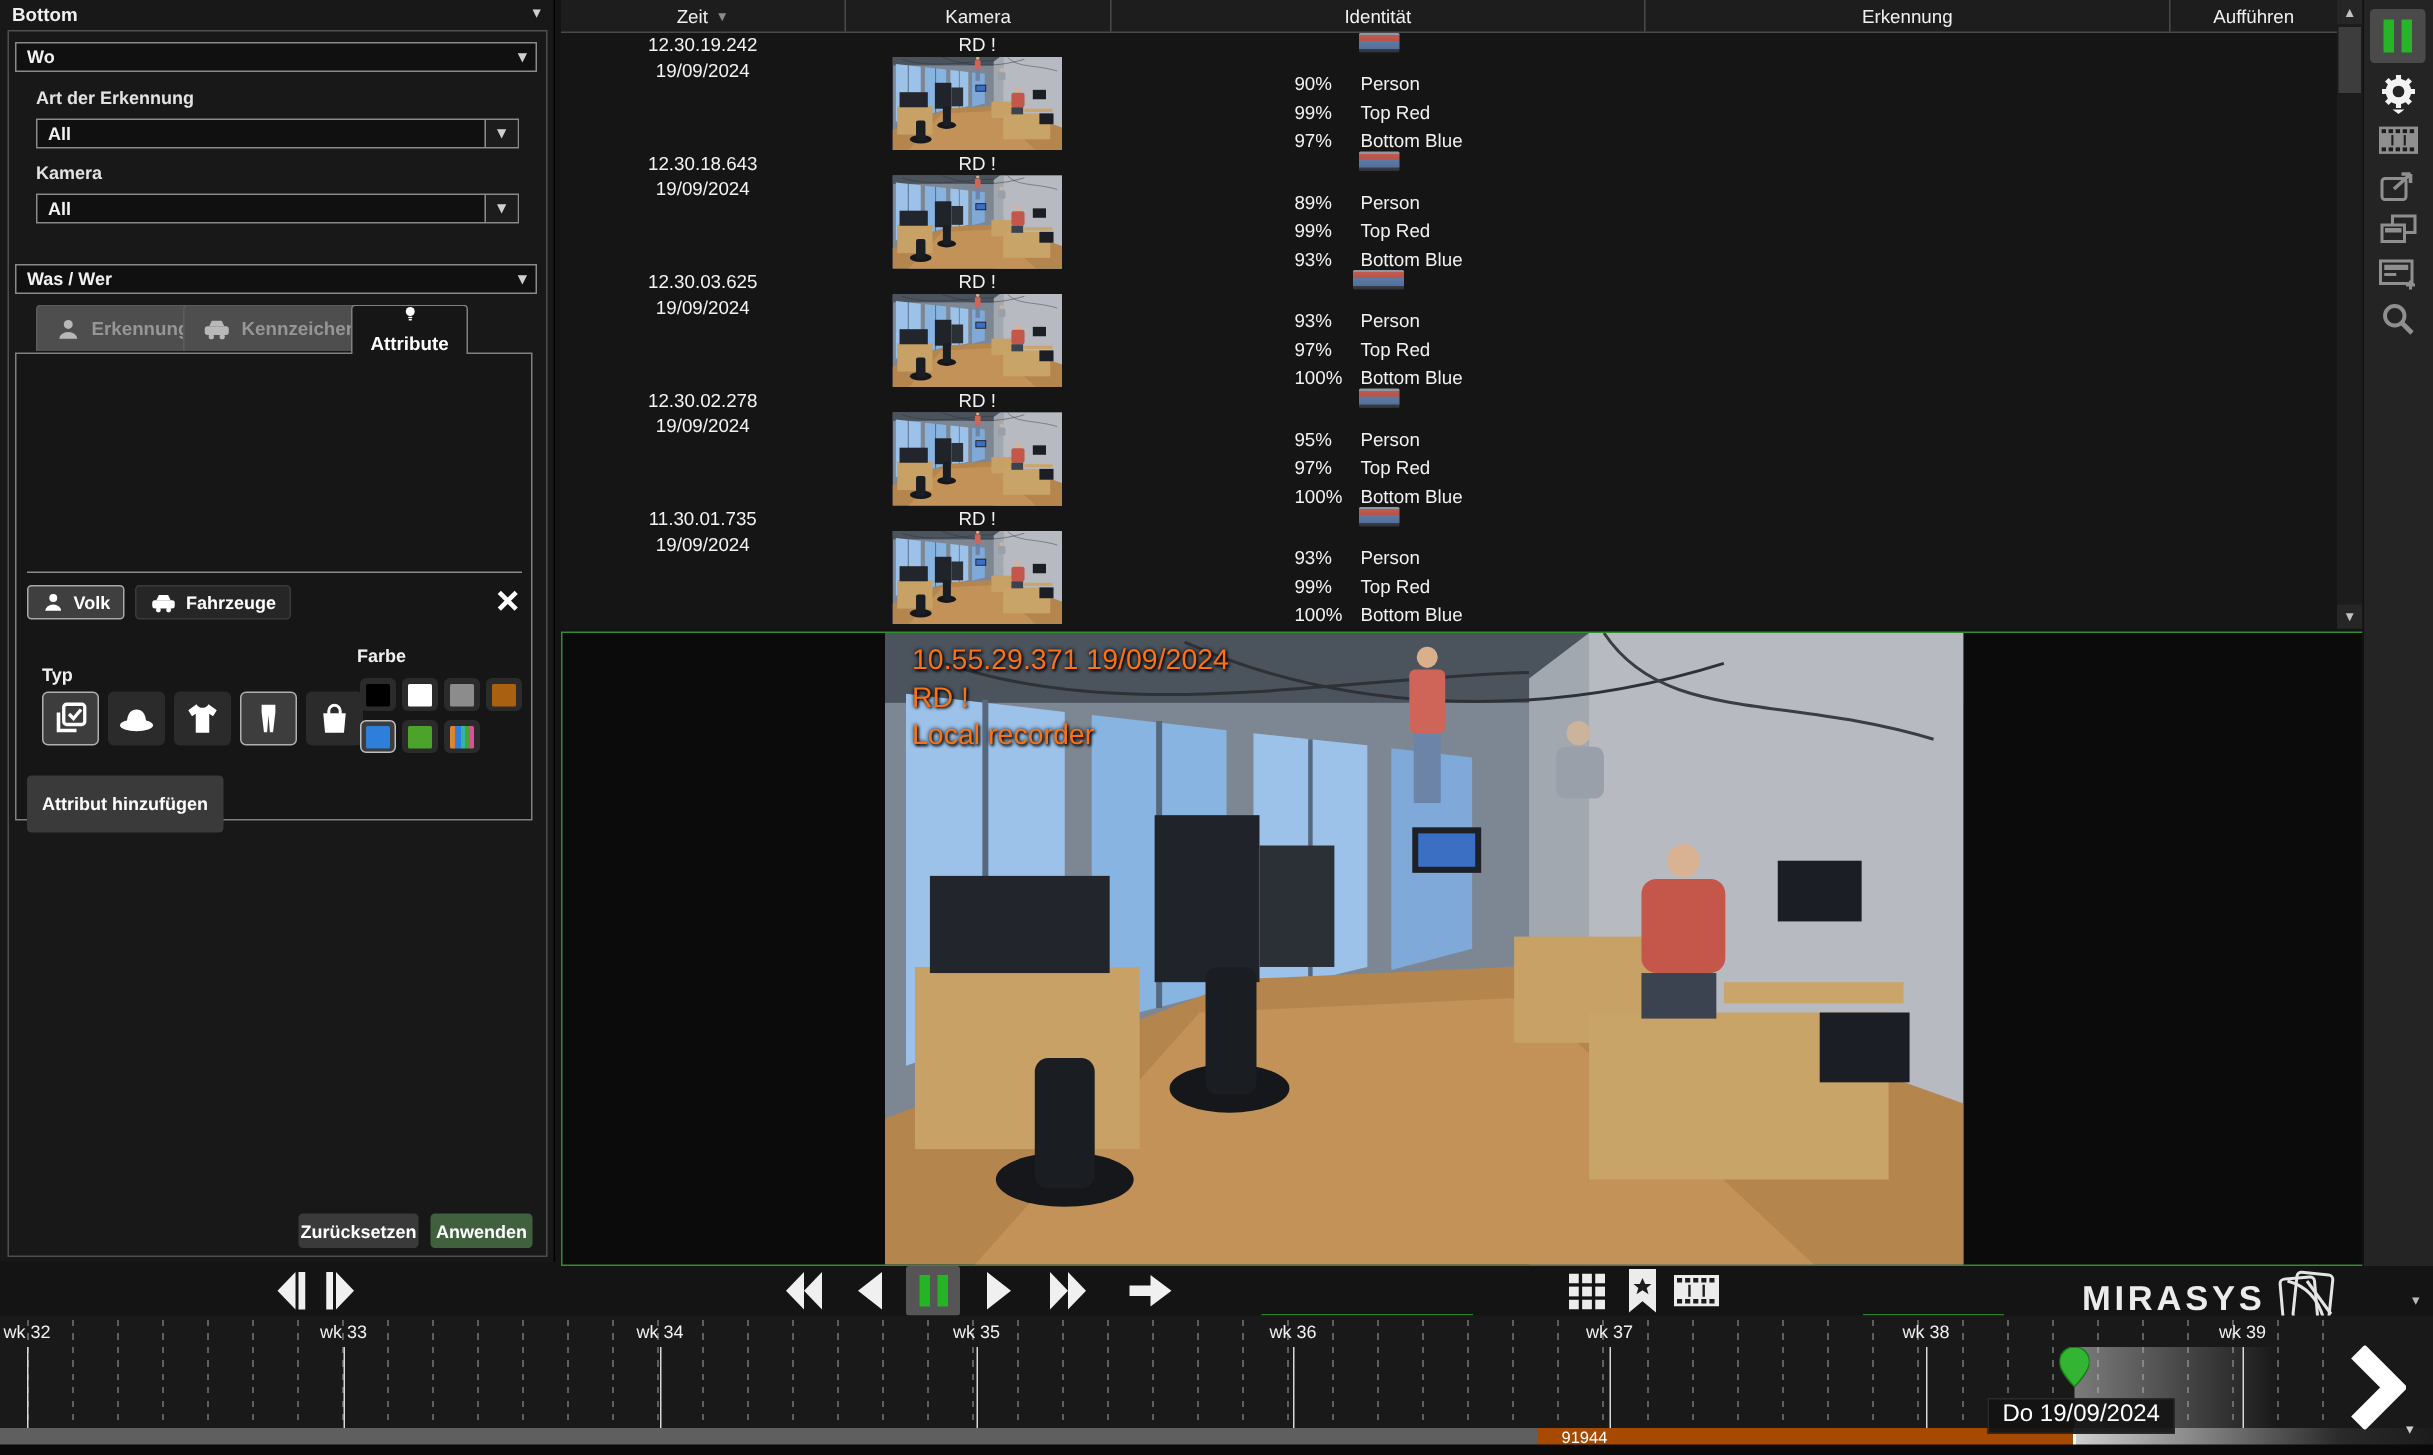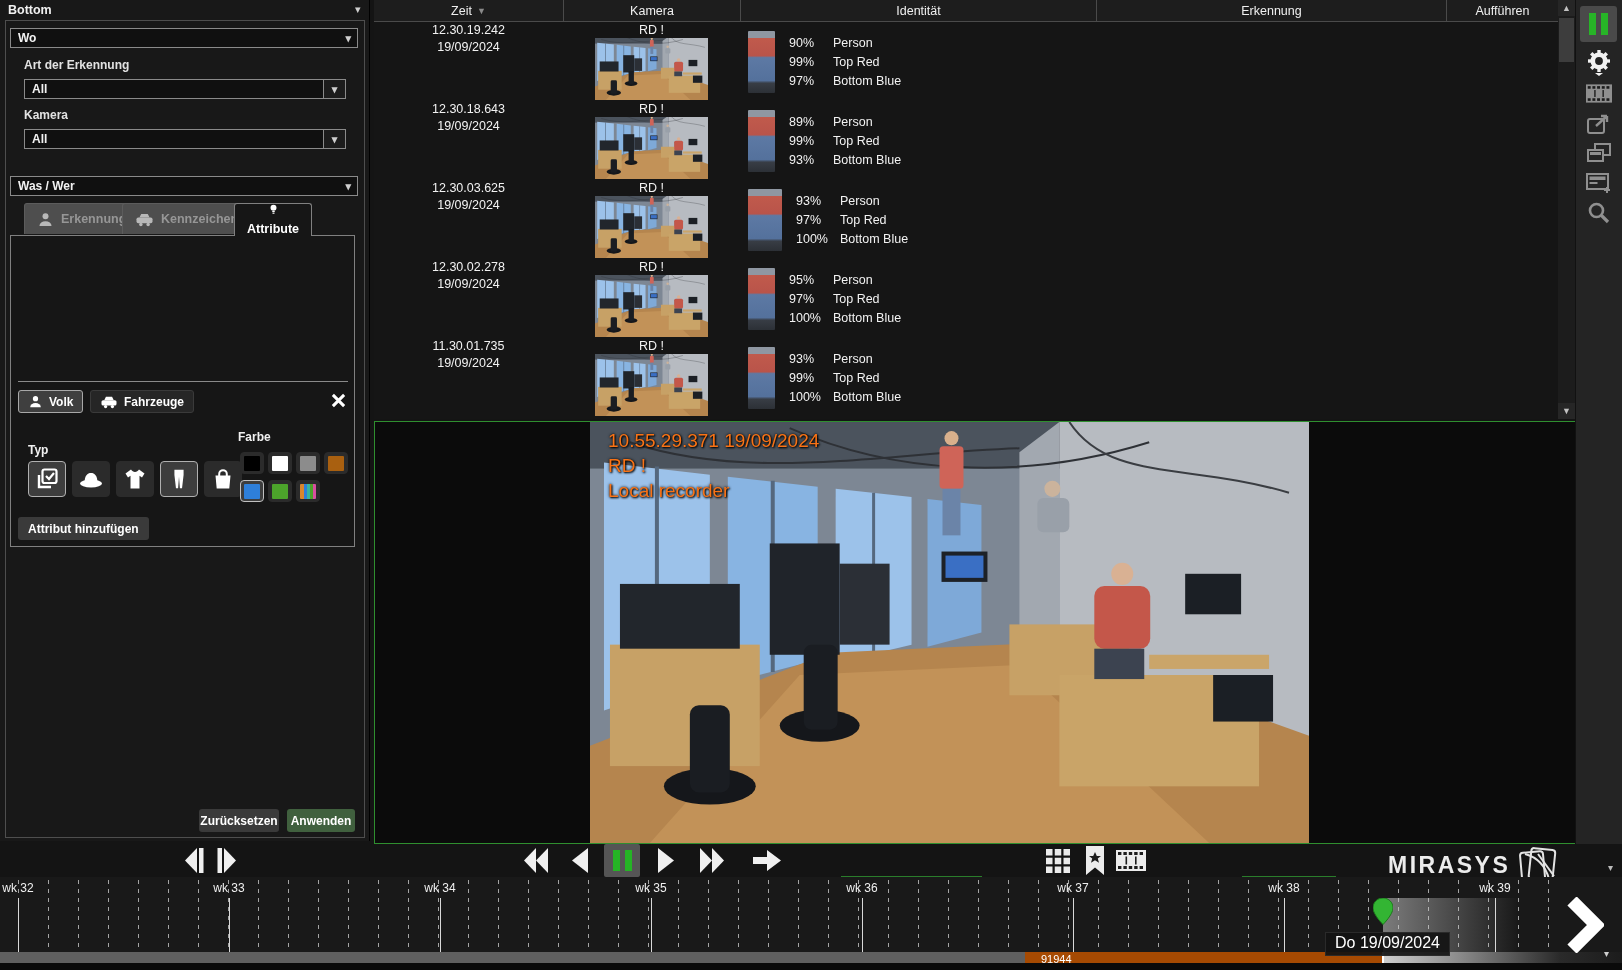--- a/index.html
+++ b/index.html
@@ -50,37 +50,37 @@
 
   .swatch-btn { position:absolute; width:24px; height:22px; background:#2b2b2b; border:1px solid #2b2b2b;
     border-radius:4px; display:flex; align-items:center; justify-content:center; }
   .swatch-btn.sel { border:1px solid #c0c0c0; background:#3d3d3d; }
   .swatch { width:16px; height:15px; border-radius:1px; }
   .swatch.multi { background:linear-gradient(90deg,#d9862e 0 22%,#2e7fd9 22% 44%,#35b5a0 44% 62%,#4ca32b 62% 82%,#d94f9e 82% 100%); }
 
   #grp-divider { left:18px; top:381px; width:330px; height:1px; background:#8a8a8a; z-index:3; }
   #close-x { left:328px; top:390px; width:20px; height:20px; z-index:3; display:flex; align-items:center; justify-content:center; }
 
-  #add-attr-btn { left:18px; top:517px; height:23px; padding:0 10px; background:#3a3a3a; border-radius:3px;
+  #add-attr-btn { left:18px; top:517px; height:38px; padding:0 10px; background:#3a3a3a; border-radius:3px;
     font-size:12px; font-weight:bold; color:#fff; display:flex; align-items:center; z-index:3; }
 
   .panel-btn { position:absolute; top:809px; height:23px; border-radius:3px; font-size:12px; font-weight:bold;
     color:#fff; display:flex; align-items:center; justify-content:center; }
   #btn-reset { left:199px; width:80px; background:#3a3a3a; }
   #btn-apply { left:287px; width:68px; background:#40603e; }
 
   
   #results-panel { left:374px; top:0; width:1184px; height:419px; background:#151515; overflow:hidden; }
   #results-header { display:flex; height:22px; background:#1d1d1d; border-bottom:1px solid #4a4a4a;
     font-size:12.5px; color:#f0f0f0; }
   .hcell { display:flex; align-items:center; justify-content:center; gap:5px; border-left:1px solid #4a4a4a; }
   .hcell:first-child { border-left:none; }
   .c-zeit{width:189px;} .c-kam{width:177px;} .c-erk{width:350px;} .c-id{width:356px;} .c-auf{flex:1;}
   .t-row { display:flex; height:79px; }
-  .cell { position:relative; }
+  .cell { position:relative;flex-direction:column; }
   .time-cell { display:flex; flex-direction:column; align-items:center; justify-content:flex-start;
     font-size:12.5px; line-height:17px; color:#f2f2f2; }
   .kam-cell { display:flex; flex-direction:column; align-items:center; padding-top:1px; }
   .kam-name { font-size:12.5px; color:#f2f2f2; height:15px; }
   .thumb-svg { width:113px; height:62px; display:block; }
   .erk-cell { display:flex; align-items:center; gap:14px; padding-left:8px; }
   .det-thumb { width:27px; height:62px; border-radius:1px;
     background:linear-gradient(180deg,#8f97a2 0%,#8f97a2 11%,#c05a4c 12%,#b9544a 40%,#5d79a4 43%,#54719c 80%,#383d45 84%,#2c3036 100%); }
   .det-lines { display:flex; flex-direction:column; justify-content:center; gap:5px; }
   .det-line { display:flex; font-size:12.5px; color:#f2f2f2; }

